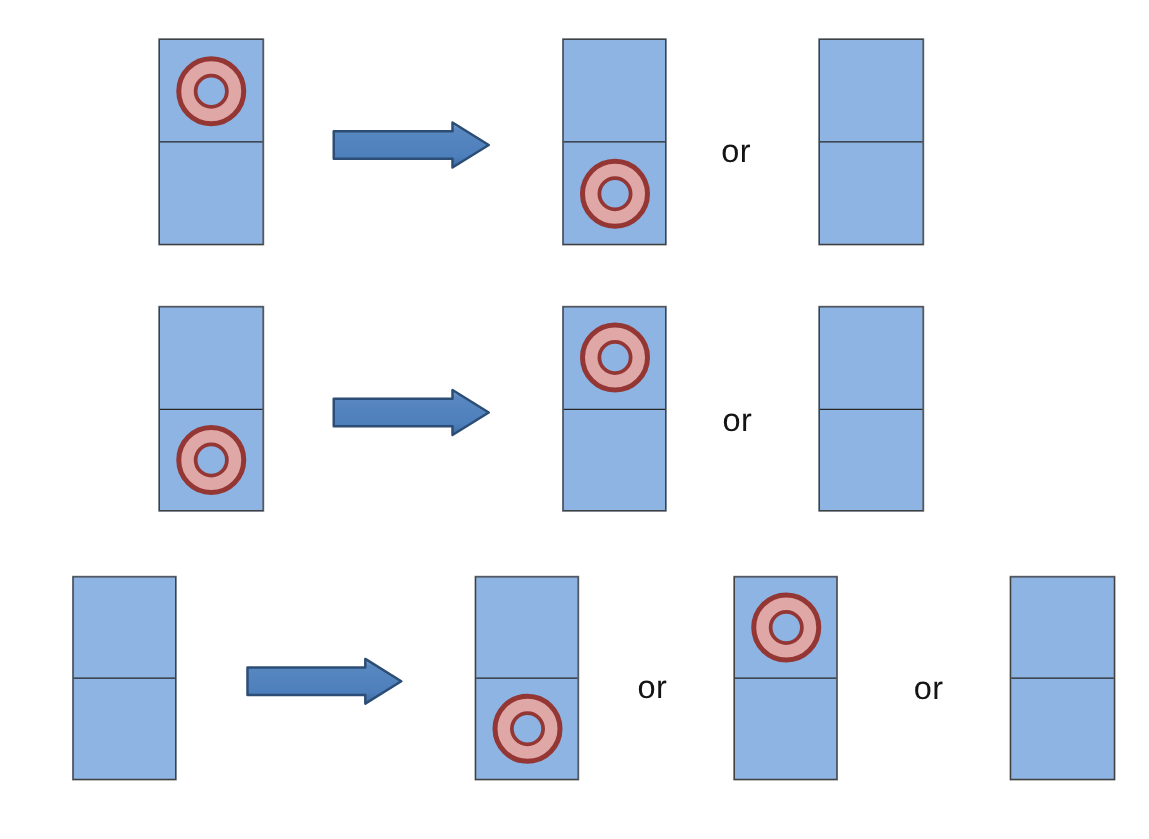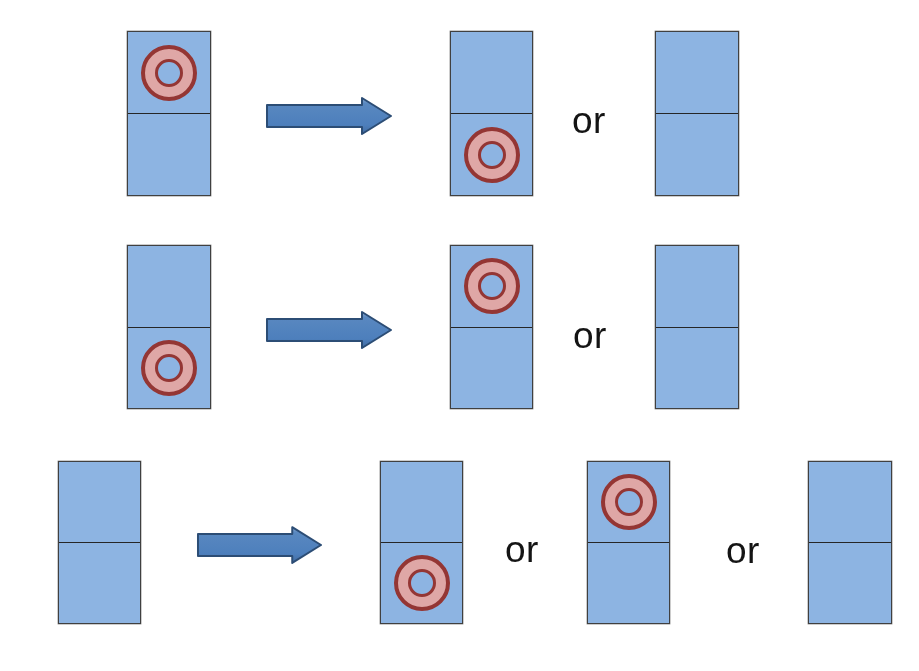--- a/index.html
+++ b/index.html
@@ -48,21 +48,21 @@
     border-radius: 50%;
     background: #8DB4E2;
     border: 3px solid #943634;
   }
   
   .arrow { position: absolute; }
   
   .or {
     position: absolute;
     transform: translate(-50%, -50%);
-    font-size: 37px;
+    font-size: 26px;
     letter-spacing: 0.5px;
     color: #141414;
     text-align: right;
   }
   
   #b1a { left: 127px; top: 31px;  width: 84px; height: 165px; }
   #ar1 { left: 265px; top: 96px;  width: 128px; height: 40px; }
   #b1b { left: 450px; top: 31px;  width: 83px; height: 165px; }
   #or1 { left: 589px; top: 121px; }
   #b1c { left: 655px; top: 31px;  width: 84px; height: 165px; }

